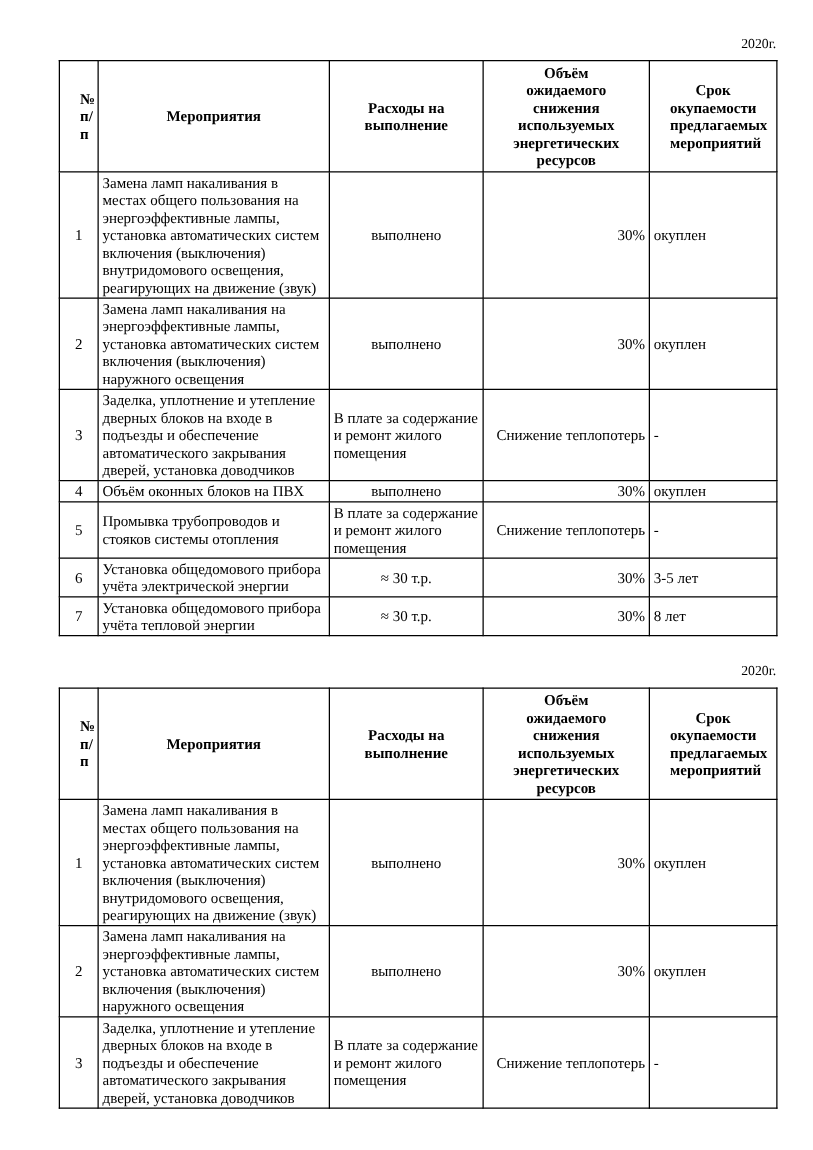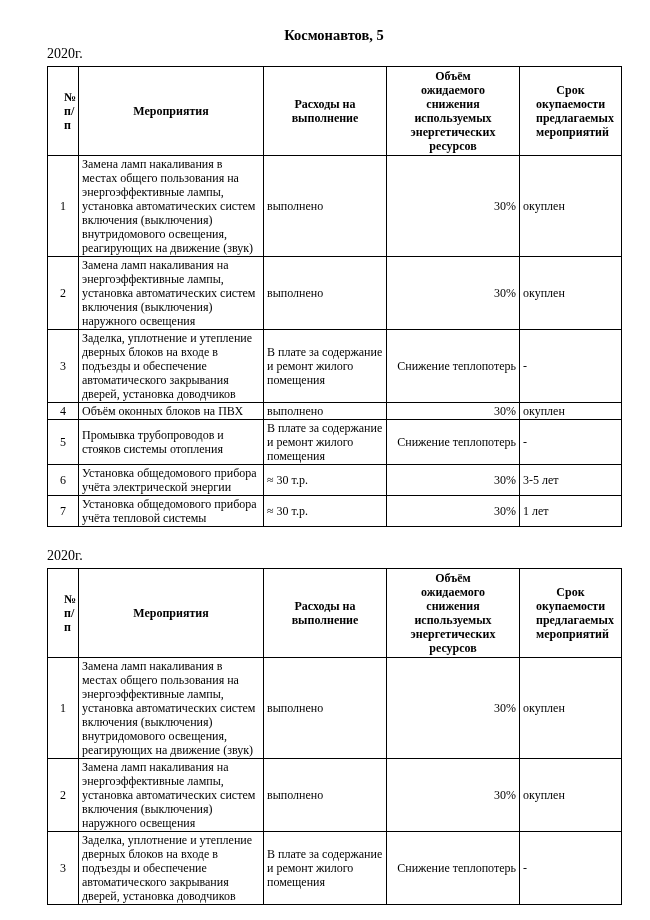--- a/index.html
+++ b/index.html
@@ -21,23 +21,23 @@
   .section { margin: 0; }
   .section + .section { margin-top: 21px; }
   .doc-title {
     font-size: 14.5px;
     font-weight: bold;
     text-align: center;
     line-height: 18px;
     margin: 0;
   }
   .doc-year {
-    font-size: 14px;
+    font-size: 11px;
     font-weight: normal;
-    text-align: left;
+    text-align: right;
     line-height: 15px;
     margin: 2px 0 5px 0;
   }
   table.measures {
     border-collapse: collapse;
     table-layout: fixed;
     width: 574px;
   }
   table.measures th,
   table.measures td {
@@ -48,32 +48,31 @@
     padding: 1px 3px;
     overflow: hidden;
   }
   table.measures th {
     font-weight: bold;
     text-align: center;
     padding: 2px 16px;
   }
   td.c-num   { text-align: center; }
   td.c-meas  { text-align: left; }
-  td.c-cost  { }
+  td.c-cost  { text-align: center; }
   td.c-cost.al { text-align: left; }
   td.c-red   { text-align: right; margin-left: 16px; }
   td.c-pay   { }
 </style>
 </head>
 <body>
 
 <div class="page">
 
   <div class="section">
-    <div class="doc-title">Космонавтов, 5</div>
     <div class="doc-year">2020г.</div>
     <table class="measures">
       <colgroup>
         <col style="width:31px">
           <col style="width:185px">
           <col style="width:123px">
           <col style="width:133px">
           <col style="width:102px">
       </colgroup>
       <thead>
@@ -123,24 +122,24 @@
         </tr>
         <tr>
           <td class="c-num">6</td>
           <td class="c-meas">Установка общедомового прибора учёта электрической энергии</td>
           <td class="c-cost">≈ 30 т.р.</td>
           <td class="c-red">30%</td>
           <td class="c-pay">3-5 лет</td>
         </tr>
         <tr>
           <td class="c-num">7</td>
-          <td class="c-meas">Установка общедомового прибора учёта  тепловой системы</td>
+          <td class="c-meas">Установка общедомового прибора учёта  тепловой энергии</td>
           <td class="c-cost">≈ 30 т.р.</td>
           <td class="c-red">30%</td>
-          <td class="c-pay">1 лет</td>
+          <td class="c-pay">8 лет</td>
         </tr>
       </tbody>
     </table>
   </div>
 
   <div class="section">
     <div class="doc-year">2020г.</div>
     <table class="measures">
       <colgroup>
         <col style="width:31px">

